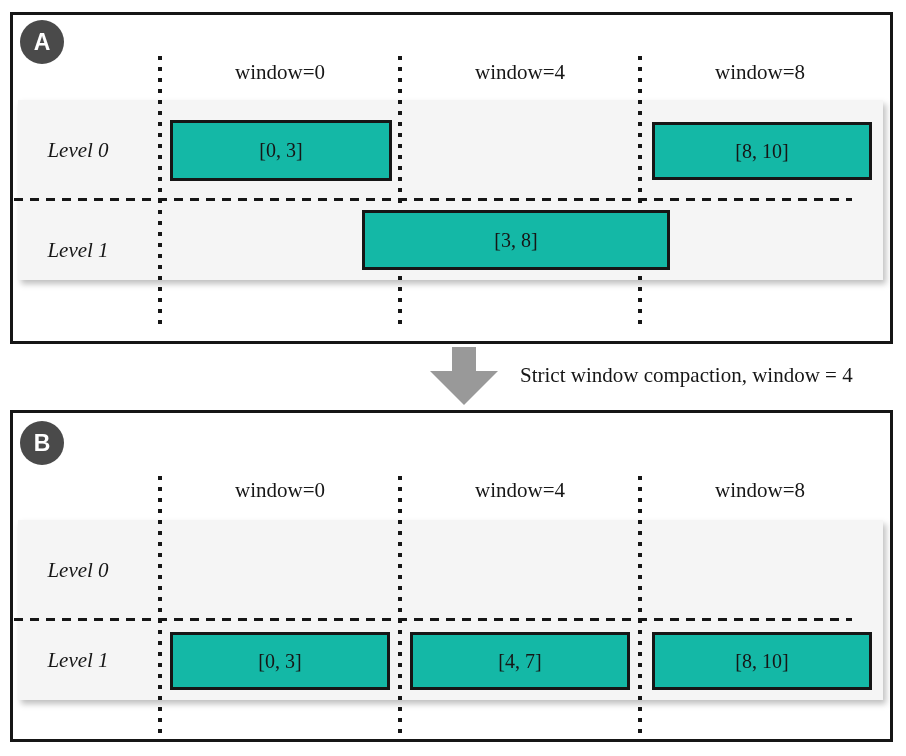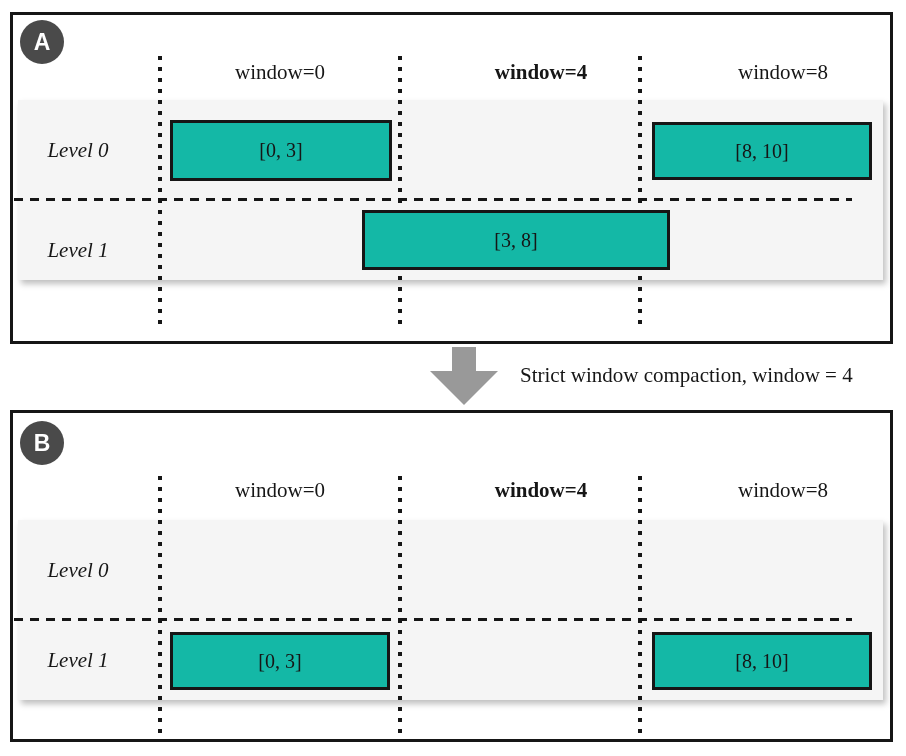--- a/index.html
+++ b/index.html
@@ -46,22 +46,22 @@
     height: 26px;
     text-align: center;
     font-size: 21px;
     line-height: 26px;
     z-index: 4;
     white-space: nowrap;
   }
   .panel-a .col-header { top: 44px; }
   .panel-b .col-header { top: 64px; }
   .ch1 { left: 147px; }
-  .ch2 { left: 408px; font-weight: bold; }
-  .ch3 { left: 650px; }
+  .ch2 { left: 387px; }
+  .ch3 { left: 627px; }
   .band {
     position: absolute;
     left: 5px;
     width: 865px;
     height: 180px;
     background: #f5f5f5;
     box-shadow: 3px 4px 6px rgba(0,0,0,0.25);
     z-index: 1;
   }
   .panel-a .band { top: 85px; }
@@ -181,16 +181,17 @@
     <div class="vdots vd1"></div>
     <div class="vdots vd2"></div>
     <div class="vdots vd3"></div>
 
     <div class="hdash"></div>
 
     <div class="row-label rl0">Level 0</div>
     <div class="row-label rl1">Level 1</div>
 
     <div class="range-box box-b1">[0, 3]</div>
+    <div class="range-box box-b2">[4, 7]</div>
     <div class="range-box box-b3">[8, 10]</div>
   </section>
 
 </div>
 
 </body></html>

